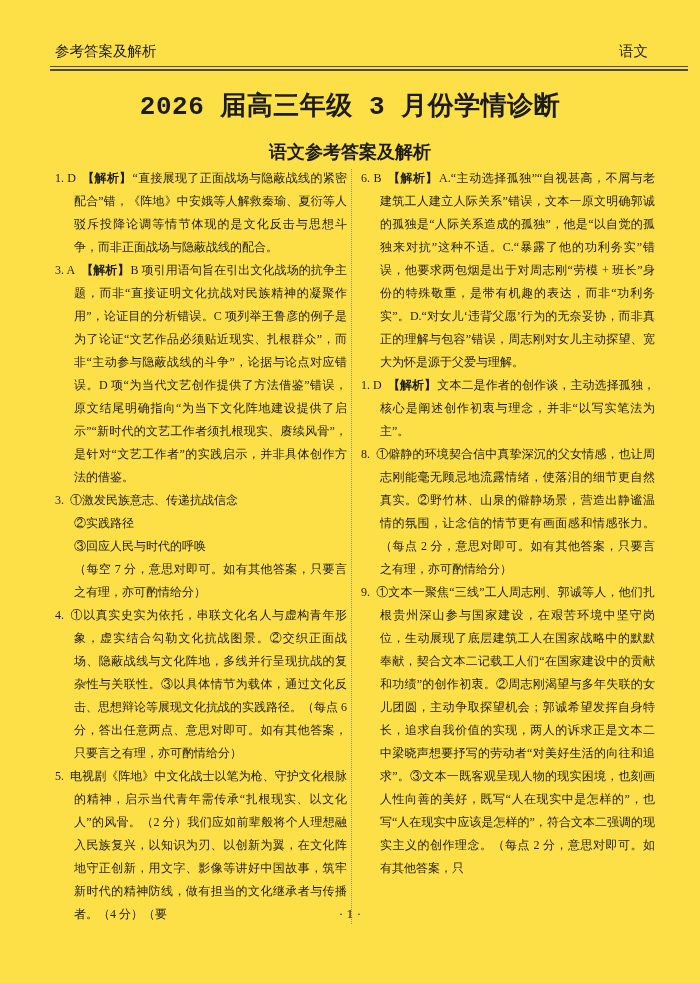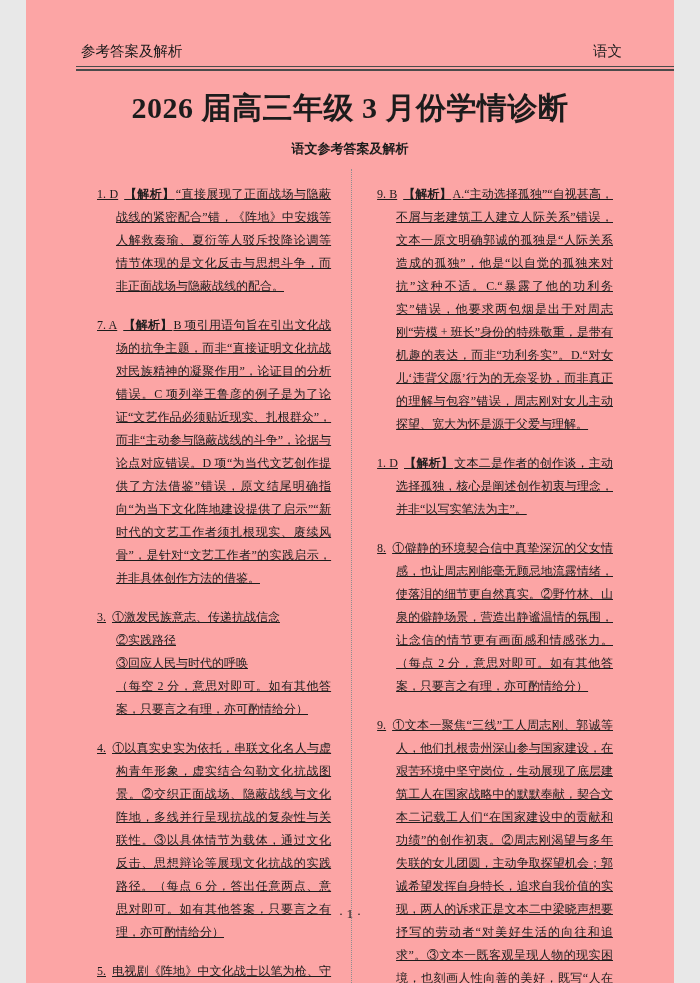--- a/index.html
+++ b/index.html
@@ -1,61 +1,61 @@
 <!DOCTYPE html>
 <html><head>
 <meta charset="utf-8">
 <style>
   html,body { margin:0; padding:0; background:#e8e8e8; }
   .page {
     position:relative;
-    width:648px; height:983px;
+    width:700px; height:983px;
     margin:0 auto;
-    background:#fca5a5;
+    background:#fde047;
     color:#1c1c1c;
     font-family:"Liberation Serif","DejaVu Serif",serif;
     overflow:hidden;
   }
   
   .runhead {
     position:absolute; top:42px; left:55px; right:52px;
     display:flex; justify-content:space-between; align-items:baseline;
     font-size:14.5px;
   }
   .double-rule {
     position:absolute; top:66px; left:50px; width:638px; height:2px;
     border-top:1px solid #4a4a4a;
     border-bottom:2px solid #4a4a4a;
   }
   
   .doc-title {
     position:absolute; top:88px; left:0; width:100%;
-    text-align:center; font-size:30px; font-weight:bold; letter-spacing:0.5px;
+    text-align:center; font-size:26px; font-weight:bold; letter-spacing:0.5px;font-family:Liberation Mono, monospace;
   }
   .doc-subtitle {
     position:absolute; top:140px; left:0; width:100%;
-    text-align:center; font-size:13px; font-weight:bold;
+    text-align:center; font-size:18px; font-weight:bold;
     font-family:"Liberation Sans","DejaVu Sans",sans-serif;
   }
   
   .columns {
     position:absolute; top:167px; left:55px; right:45px;
     display:flex; align-items:stretch;
   }
   .col {
     font-size:12px; line-height:23px; text-align:justify;
   }
   .col-left  { width:292px; }
   .col-right { width:294px; }
   .col-sep {
     width:0;
     border-left:1px dotted #8f8f8f;
     margin:2px 9px 2px 4px;
   }
-  .item { margin:16px; padding-left:19px; text-indent:-19px;text-decoration:underline; }
+  .item { margin:0; padding-left:19px; text-indent:-19px; }
   .item.cont { text-indent:0; }
   .num { margin-right:6px; }
   .label {
     font-weight:bold;
     font-family:"Liberation Sans","DejaVu Sans",sans-serif;
     margin-right:1px;
   }
   .txt { white-space:pre-line; }
   
   .page-number {
@@ -77,41 +77,41 @@
   <div class="doc-title">2026 届高三年级 3 月份学情诊断</div>
   <div class="doc-subtitle">语文参考答案及解析</div>
 
   <div class="columns">
 
     <div class="col col-left">
       <p class="item">
         <span class="num">1. D</span><span class="label">【解析】</span><span class="txt">“直接展现了正面战场与隐蔽战线的紧密配合”错，《阵地》中安娥等人解救秦瑜、夏衍等人驳斥投降论调等情节体现的是文化反击与思想斗争，而非正面战场与隐蔽战线的配合。</span>
       </p>
       <p class="item">
-        <span class="num">7. A</span><span class="label">【解析】</span><span class="txt">B 项引用语句旨在引出文化战场的抗争主题，而非“直接证明文化抗战对民族精神的凝聚作用”，论证目的分析错误。C 项列举王鲁彦的例子是为了论证“文艺作品必须贴近现实、扎根群众”，而非“主动参与隐蔽战线的斗争”，论据与论点对应错误。D 项“为当代文艺创作提供了方法借鉴”错误，原文结尾明确指向“为当下文化阵地建设提供了启示”“新时代的文艺工作者须扎根现实、赓续风骨”，是针对“文艺工作者”的实践启示，并非具体创作方法的借鉴。</span>
+        <span class="num">3. A</span><span class="label">【解析】</span><span class="txt">B 项引用语句旨在引出文化战场的抗争主题，而非“直接证明文化抗战对民族精神的凝聚作用”，论证目的分析错误。C 项列举王鲁彦的例子是为了论证“文艺作品必须贴近现实、扎根群众”，而非“主动参与隐蔽战线的斗争”，论据与论点对应错误。D 项“为当代文艺创作提供了方法借鉴”错误，原文结尾明确指向“为当下文化阵地建设提供了启示”“新时代的文艺工作者须扎根现实、赓续风骨”，是针对“文艺工作者”的实践启示，并非具体创作方法的借鉴。</span>
       </p>
       <p class="item">
         <span class="num">3.</span><span class="txt">①激发民族意志、传递抗战信念
 ②实践路径
 ③回应人民与时代的呼唤
-（每空 2 分，意思对即可。如有其他答案，只要言之有理，亦可酌情给分）</span>
+（每空 7 分，意思对即可。如有其他答案，只要言之有理，亦可酌情给分）</span>
       </p>
       <p class="item">
         <span class="num">4.</span><span class="txt">①以真实史实为依托，串联文化名人与虚构青年形象，虚实结合勾勒文化抗战图景。②交织正面战场、隐蔽战线与文化阵地，多线并行呈现抗战的复杂性与关联性。③以具体情节为载体，通过文化反击、思想辩论等展现文化抗战的实践路径。（每点 6 分，答出任意两点、意思对即可。如有其他答案，只要言之有理，亦可酌情给分）</span>
       </p>
       <p class="item">
         <span class="num">5.</span><span class="txt">电视剧《阵地》中文化战士以笔为枪、守护文化根脉的精神，启示当代青年需传承“扎根现实、以文化人”的风骨。（2 分）我们应如前辈般将个人理想融入民族复兴，以知识为刃、以创新为翼，在文化阵地守正创新，用文字、影像等讲好中国故事，筑牢新时代的精神防线，做有担当的文化继承者与传播者。（4 分）（要</span>
       </p>
     </div>
 
     <div class="col-sep"></div>
 
     <div class="col col-right">
       <p class="item">
-        <span class="num">9. B</span><span class="label">【解析】</span><span class="txt">A.“主动选择孤独”“自视甚高，不屑与老建筑工人建立人际关系”错误，文本一原文明确郭诚的孤独是“人际关系造成的孤独”，他是“以自觉的孤独来对抗”这种不适。C.“暴露了他的功利务实”错误，他要求两包烟是出于对周志刚“劳模 + 班长”身份的特殊敬重，是带有机趣的表达，而非“功利务实”。D.“对女儿‘违背父愿’行为的无奈妥协，而非真正的理解与包容”错误，周志刚对女儿主动探望、宽大为怀是源于父爱与理解。</span>
+        <span class="num">6. B</span><span class="label">【解析】</span><span class="txt">A.“主动选择孤独”“自视甚高，不屑与老建筑工人建立人际关系”错误，文本一原文明确郭诚的孤独是“人际关系造成的孤独”，他是“以自觉的孤独来对抗”这种不适。C.“暴露了他的功利务实”错误，他要求两包烟是出于对周志刚“劳模 + 班长”身份的特殊敬重，是带有机趣的表达，而非“功利务实”。D.“对女儿‘违背父愿’行为的无奈妥协，而非真正的理解与包容”错误，周志刚对女儿主动探望、宽大为怀是源于父爱与理解。</span>
       </p>
       <p class="item">
         <span class="num">1. D</span><span class="label">【解析】</span><span class="txt">文本二是作者的创作谈，主动选择孤独，核心是阐述创作初衷与理念，并非“以写实笔法为主”。</span>
       </p>
       <p class="item">
         <span class="num">8.</span><span class="txt">①僻静的环境契合信中真挚深沉的父女情感，也让周志刚能毫无顾忌地流露情绪，使落泪的细节更自然真实。②野竹林、山泉的僻静场景，营造出静谧温情的氛围，让念信的情节更有画面感和情感张力。（每点 2 分，意思对即可。如有其他答案，只要言之有理，亦可酌情给分）</span>
       </p>
       <p class="item">
         <span class="num">9.</span><span class="txt">①文本一聚焦“三线”工人周志刚、郭诚等人，他们扎根贵州深山参与国家建设，在艰苦环境中坚守岗位，生动展现了底层建筑工人在国家战略中的默默奉献，契合文本二记载工人们“在国家建设中的贡献和功绩”的创作初衷。②周志刚渴望与多年失联的女儿团圆，主动争取探望机会；郭诚希望发挥自身特长，追求自我价值的实现，两人的诉求正是文本二中梁晓声想要抒写的劳动者“对美好生活的向往和追求”。③文本一既客观呈现人物的现实困境，也刻画人性向善的美好，既写“人在现实中是怎样的”，也写“人在现实中应该是怎样的”，符合文本二强调的现实主义的创作理念。（每点 2 分，意思对即可。如有其他答案，只</span>
       </p>

